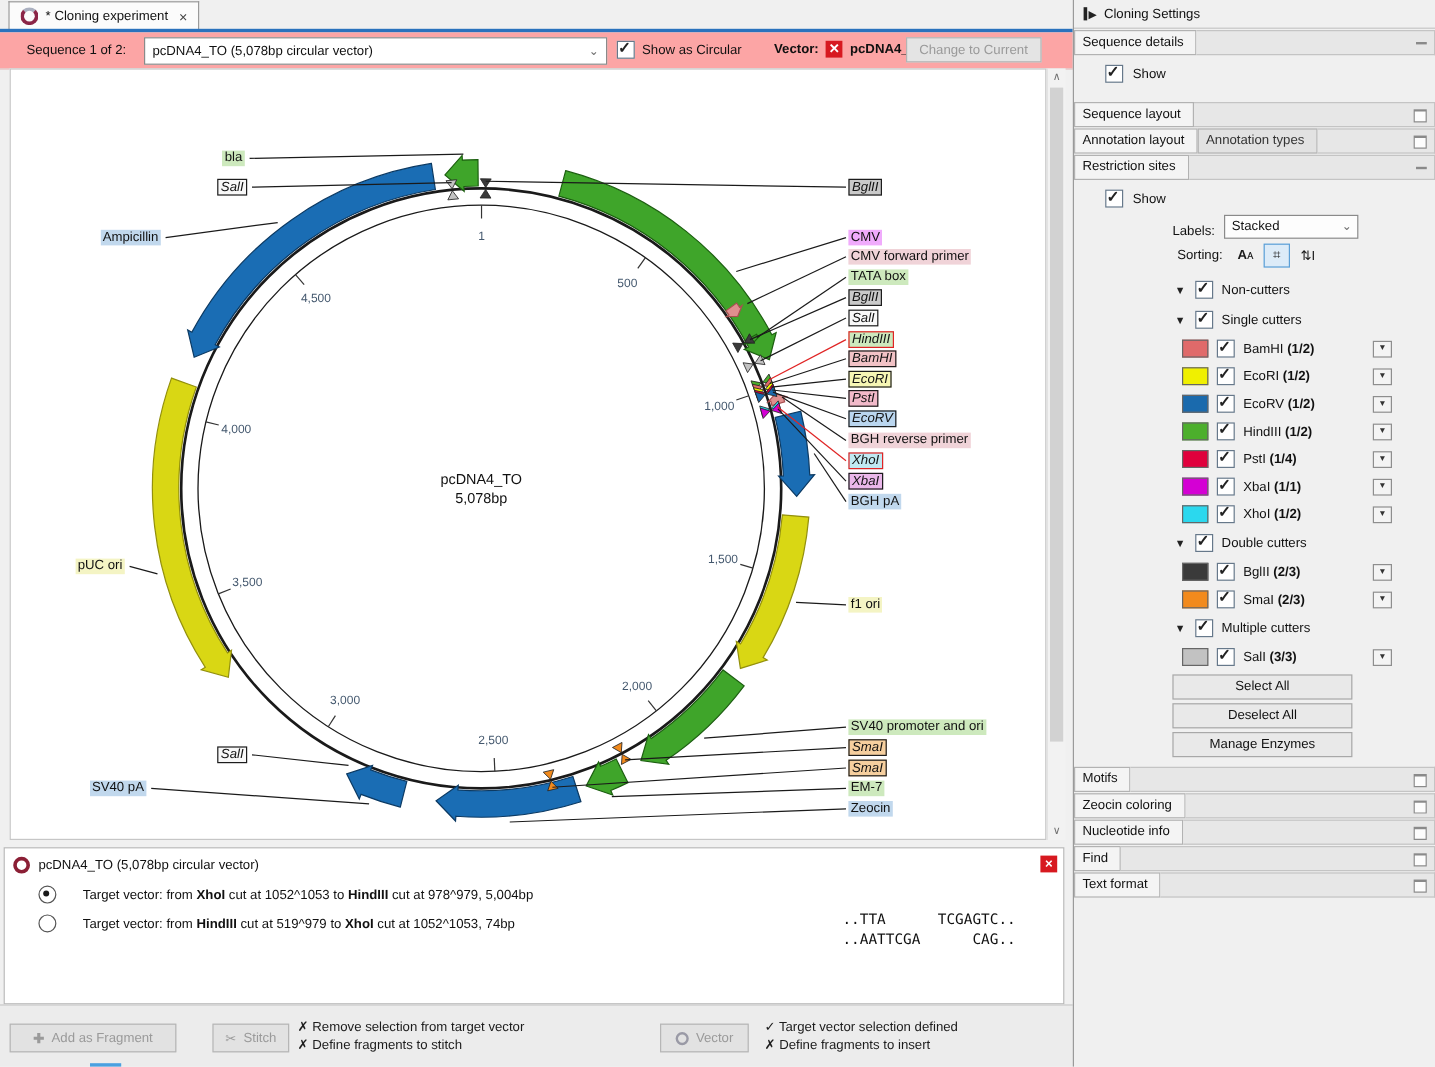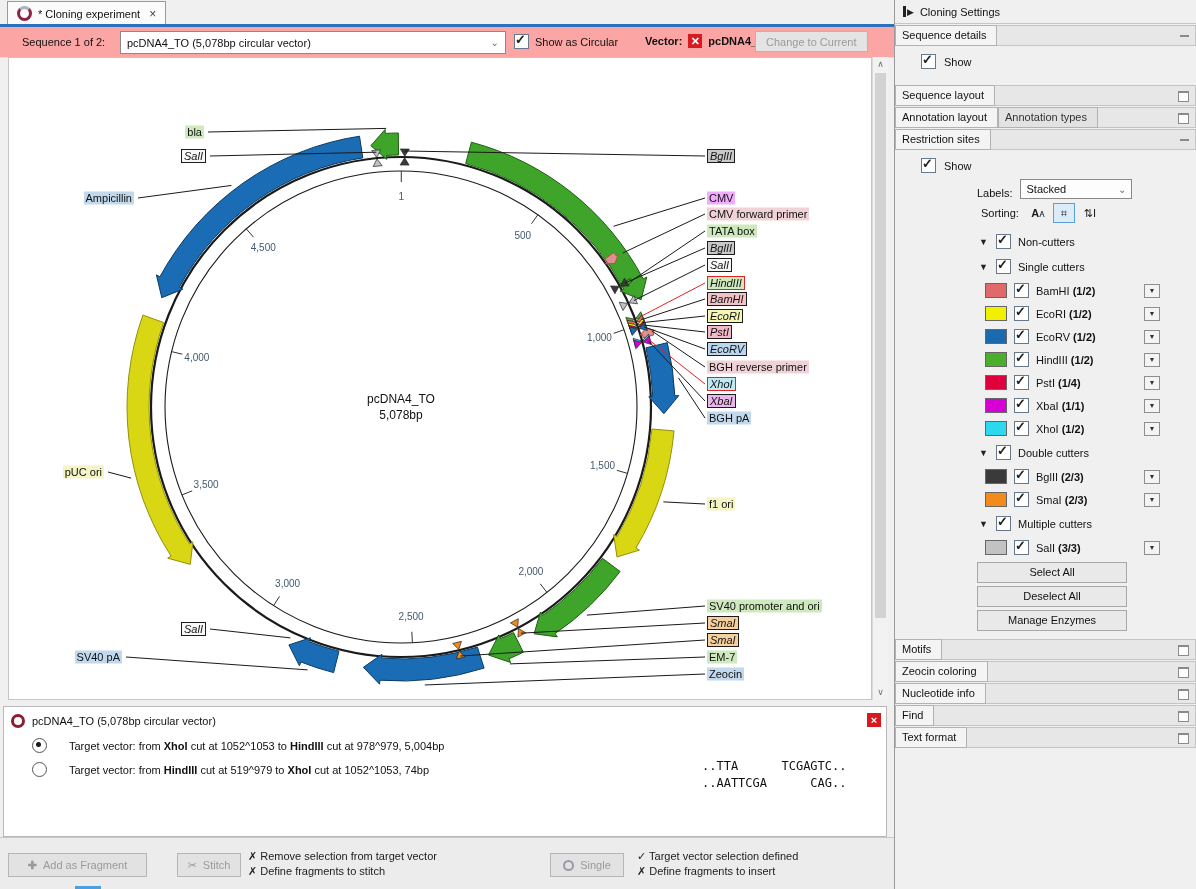--- a/index.html
+++ b/index.html
@@ -297,21 +297,21 @@
   <span class="abtn" style="left:177px;width:64px">
     <span>✂</span>
     <span>Stitch</span>
   </span>
   <div class="status" style="left:248px">
     <div>✗ Remove selection from target vector</div>
     <div>✗ Define fragments to stitch</div>
   </div>
   <span class="abtn" style="left:550px;width:74px">
     <span class="ring3"></span>
-    <span>Single</span>
+    <span>Vector</span>
   </span>
   <div class="status" style="left:637px">
     <div>✓ Target vector selection defined</div>
     <div>✗ Define fragments to insert</div>
   </div>
 </div>
 <div id="blue-sliver"></div>
 
 <div id="settings">
   <div id="settings-header">

